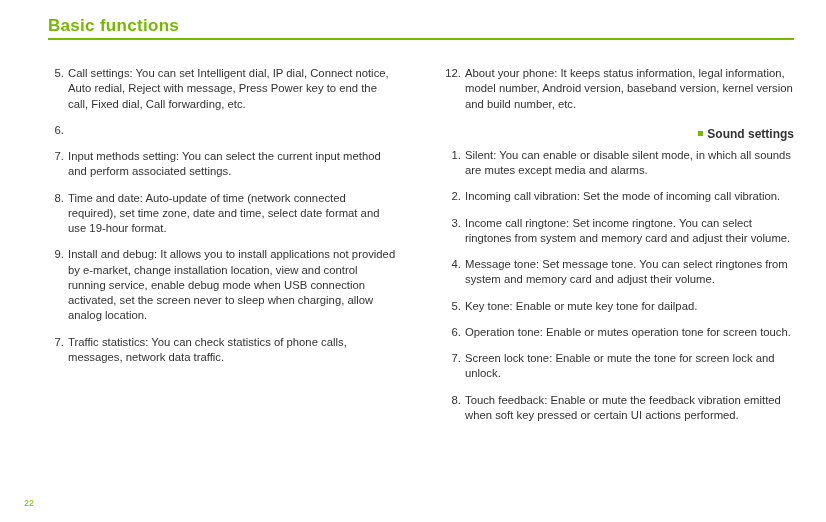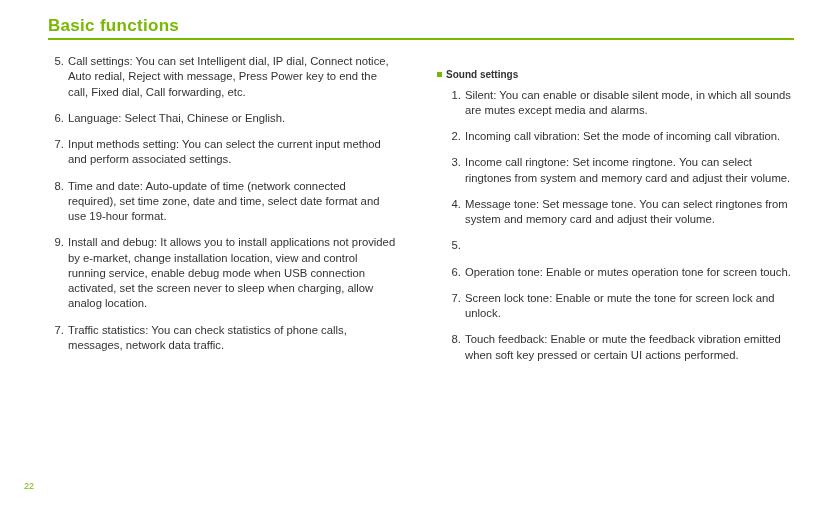--- a/index.html
+++ b/index.html
@@ -11,21 +11,21 @@
     color: #333;
     position: relative;
     padding: 16px 32px 0 48px;
   }
   .title {
     color: #76b900;
     font-size: 17px;
     font-weight: bold;
     border-bottom: 2px solid #76b900;
     padding-bottom: 2px;
-    margin-bottom: 14px;
+    margin-bottom: 26px;
     letter-spacing: 0.3px;
   }
   .columns {
     display: flex;
     gap: 48px;
   }
   .col {
     flex: 1;
     font-size: 11.3px;
     line-height: 1.35;
@@ -37,71 +37,77 @@
   .item .num {
     min-width: 20px;
     text-align: right;
     padding-right: 4px;
   }
   .section-head {
     display: flex;
     align-items: center;
     margin: 14px 0 6px -8px;
     font-weight: bold;
-    font-size: 10px;
+    font-size: 12px;
+    justify-content: flex-end;
   }
   .bullet {
     width: 5px;
     height: 5px;
     background: #76b900;
     margin-right: 4px;
   }
   .page-num {
     position: absolute;
     left: 24px;
-    bottom: 31px;
+    bottom: 14px;
     font-size: 9px;
     color: #76b900;
   }
 </style>
 </head>
 <body>
 
 <div class="title">Basic functions</div>
 
 <div class="columns">
 
   <div class="col" id="left-col">
       <div class="item">
         <div class="num">5.</div>
         <div>Call settings: You can set Intelligent dial, IP dial, Connect notice, Auto redial, Reject with message, Press Power key to end the call, Fixed dial, Call forwarding, etc.</div>
       </div>
       <div class="item">
         <div class="num">6.</div>
-        <div>Language: Select Thai, Chinese or English.</div>
       </div>
       <div class="item">
         <div class="num">7.</div>
         <div>Input methods setting: You can select the current input method and perform associated settings.</div>
       </div>
       <div class="item">
         <div class="num">8.</div>
         <div>Time and date: Auto-update of time (network connected required), set time zone, date and time, select date format and use 19-hour format.</div>
       </div>
       <div class="item">
         <div class="num">9.</div>
         <div>Install and debug: It allows you to install applications not provided by e-market, change installation location, view and control running service, enable debug mode when USB connection activated, set the screen never to sleep when charging, allow analog location.</div>
       </div>
       <div class="item">
         <div class="num">7.</div>
         <div>Traffic statistics: You can check statistics of phone calls, messages, network data traffic.</div>
       </div>
     </div>
 
   <div class="col">
+    <div id="right-top">
+        <div class="item">
+          <div class="num">12.</div>
+          <div>About your phone: It keeps status information, legal information, model number, Android version, baseband version, kernel version and build number, etc.</div>
+        </div>
+      </div>
     <div class="section-head">
       <span class="bullet"></span>
       <span>Sound settings</span>
     </div>
     <div id="sound-list">
         <div class="item">
           <div class="num">1.</div>
           <div>Silent: You can enable or disable silent mode, in which all sounds are mutes except media and alarms.</div>
         </div>
         <div class="item">
@@ -111,20 +117,21 @@
         <div class="item">
           <div class="num">3.</div>
           <div>Income call ringtone: Set income ringtone. You can select ringtones from system and memory card and adjust their volume.</div>
         </div>
         <div class="item">
           <div class="num">4.</div>
           <div>Message tone: Set message tone. You can select ringtones from system and memory card and adjust their volume.</div>
         </div>
         <div class="item">
           <div class="num">5.</div>
+          <div>Key tone: Enable or mute key tone for dailpad.</div>
         </div>
         <div class="item">
           <div class="num">6.</div>
           <div>Operation tone: Enable or mutes operation tone for screen touch.</div>
         </div>
         <div class="item">
           <div class="num">7.</div>
           <div>Screen lock tone: Enable or mute the tone for screen lock and unlock.</div>
         </div>
         <div class="item">

